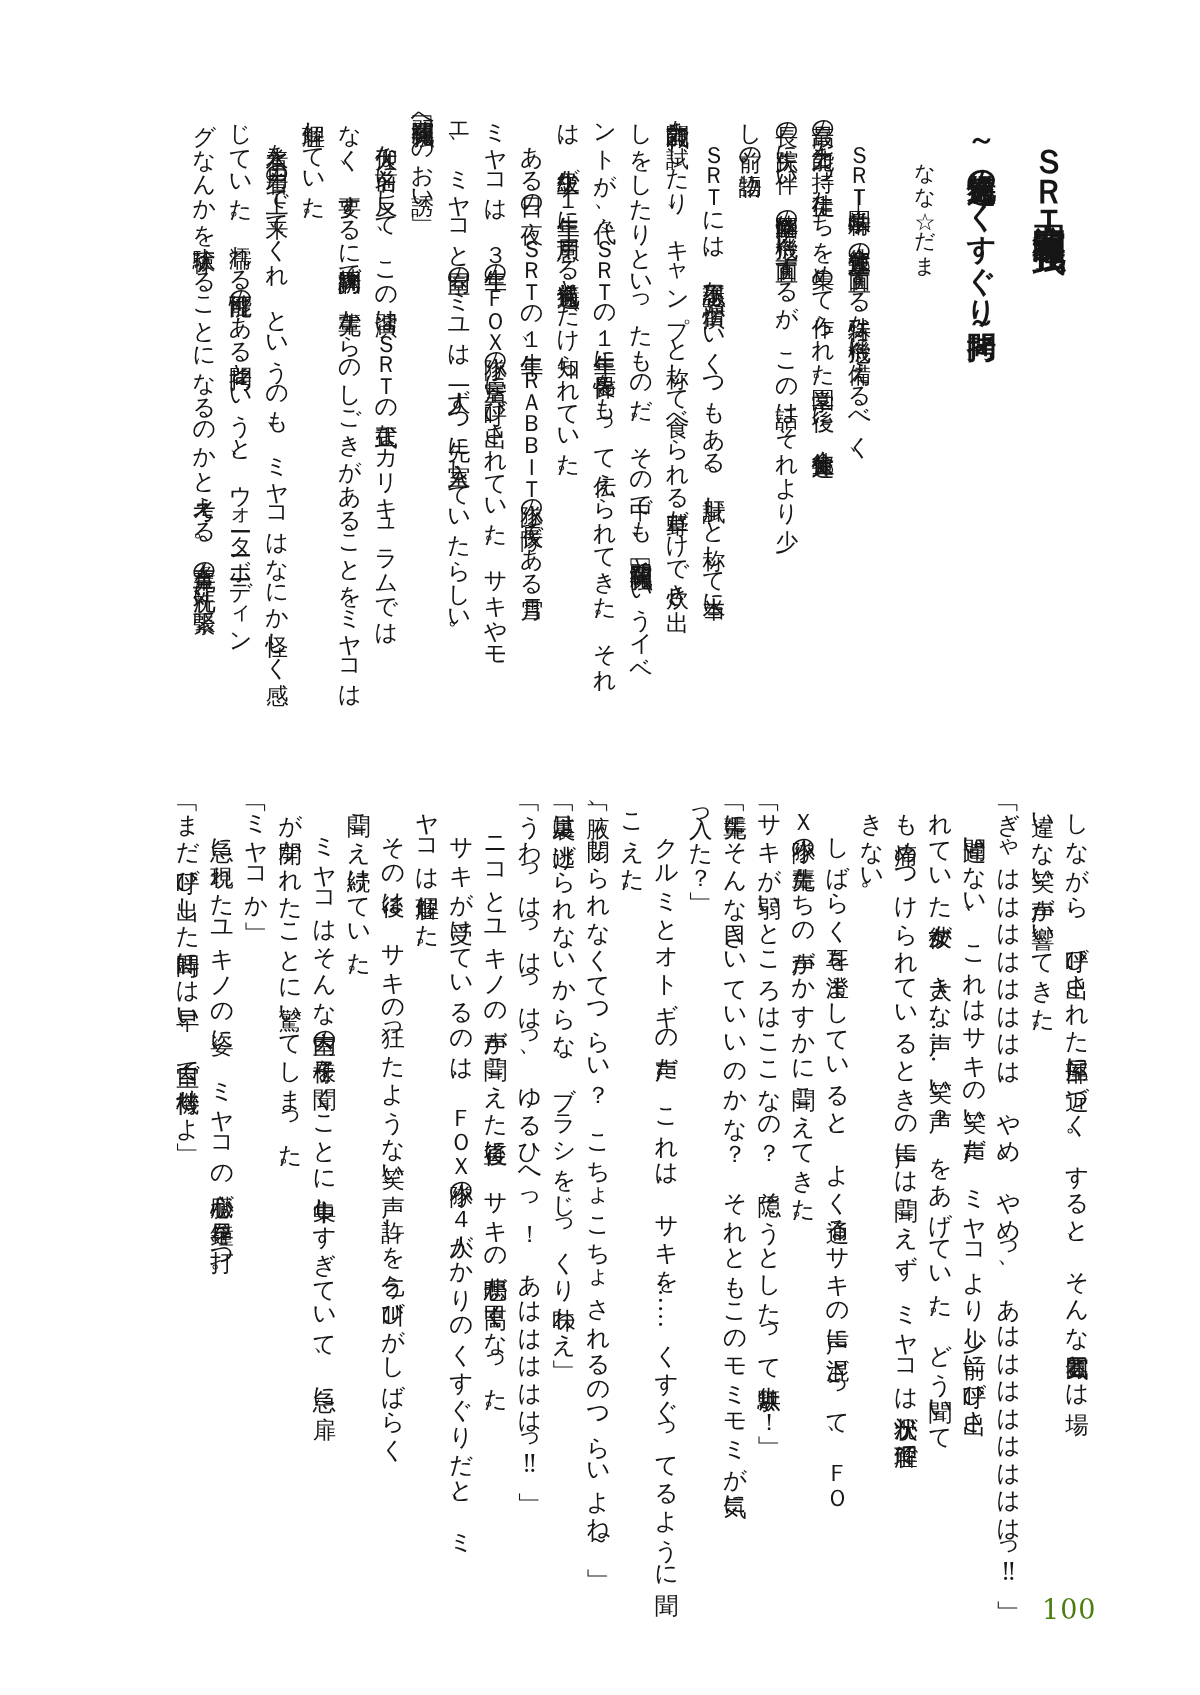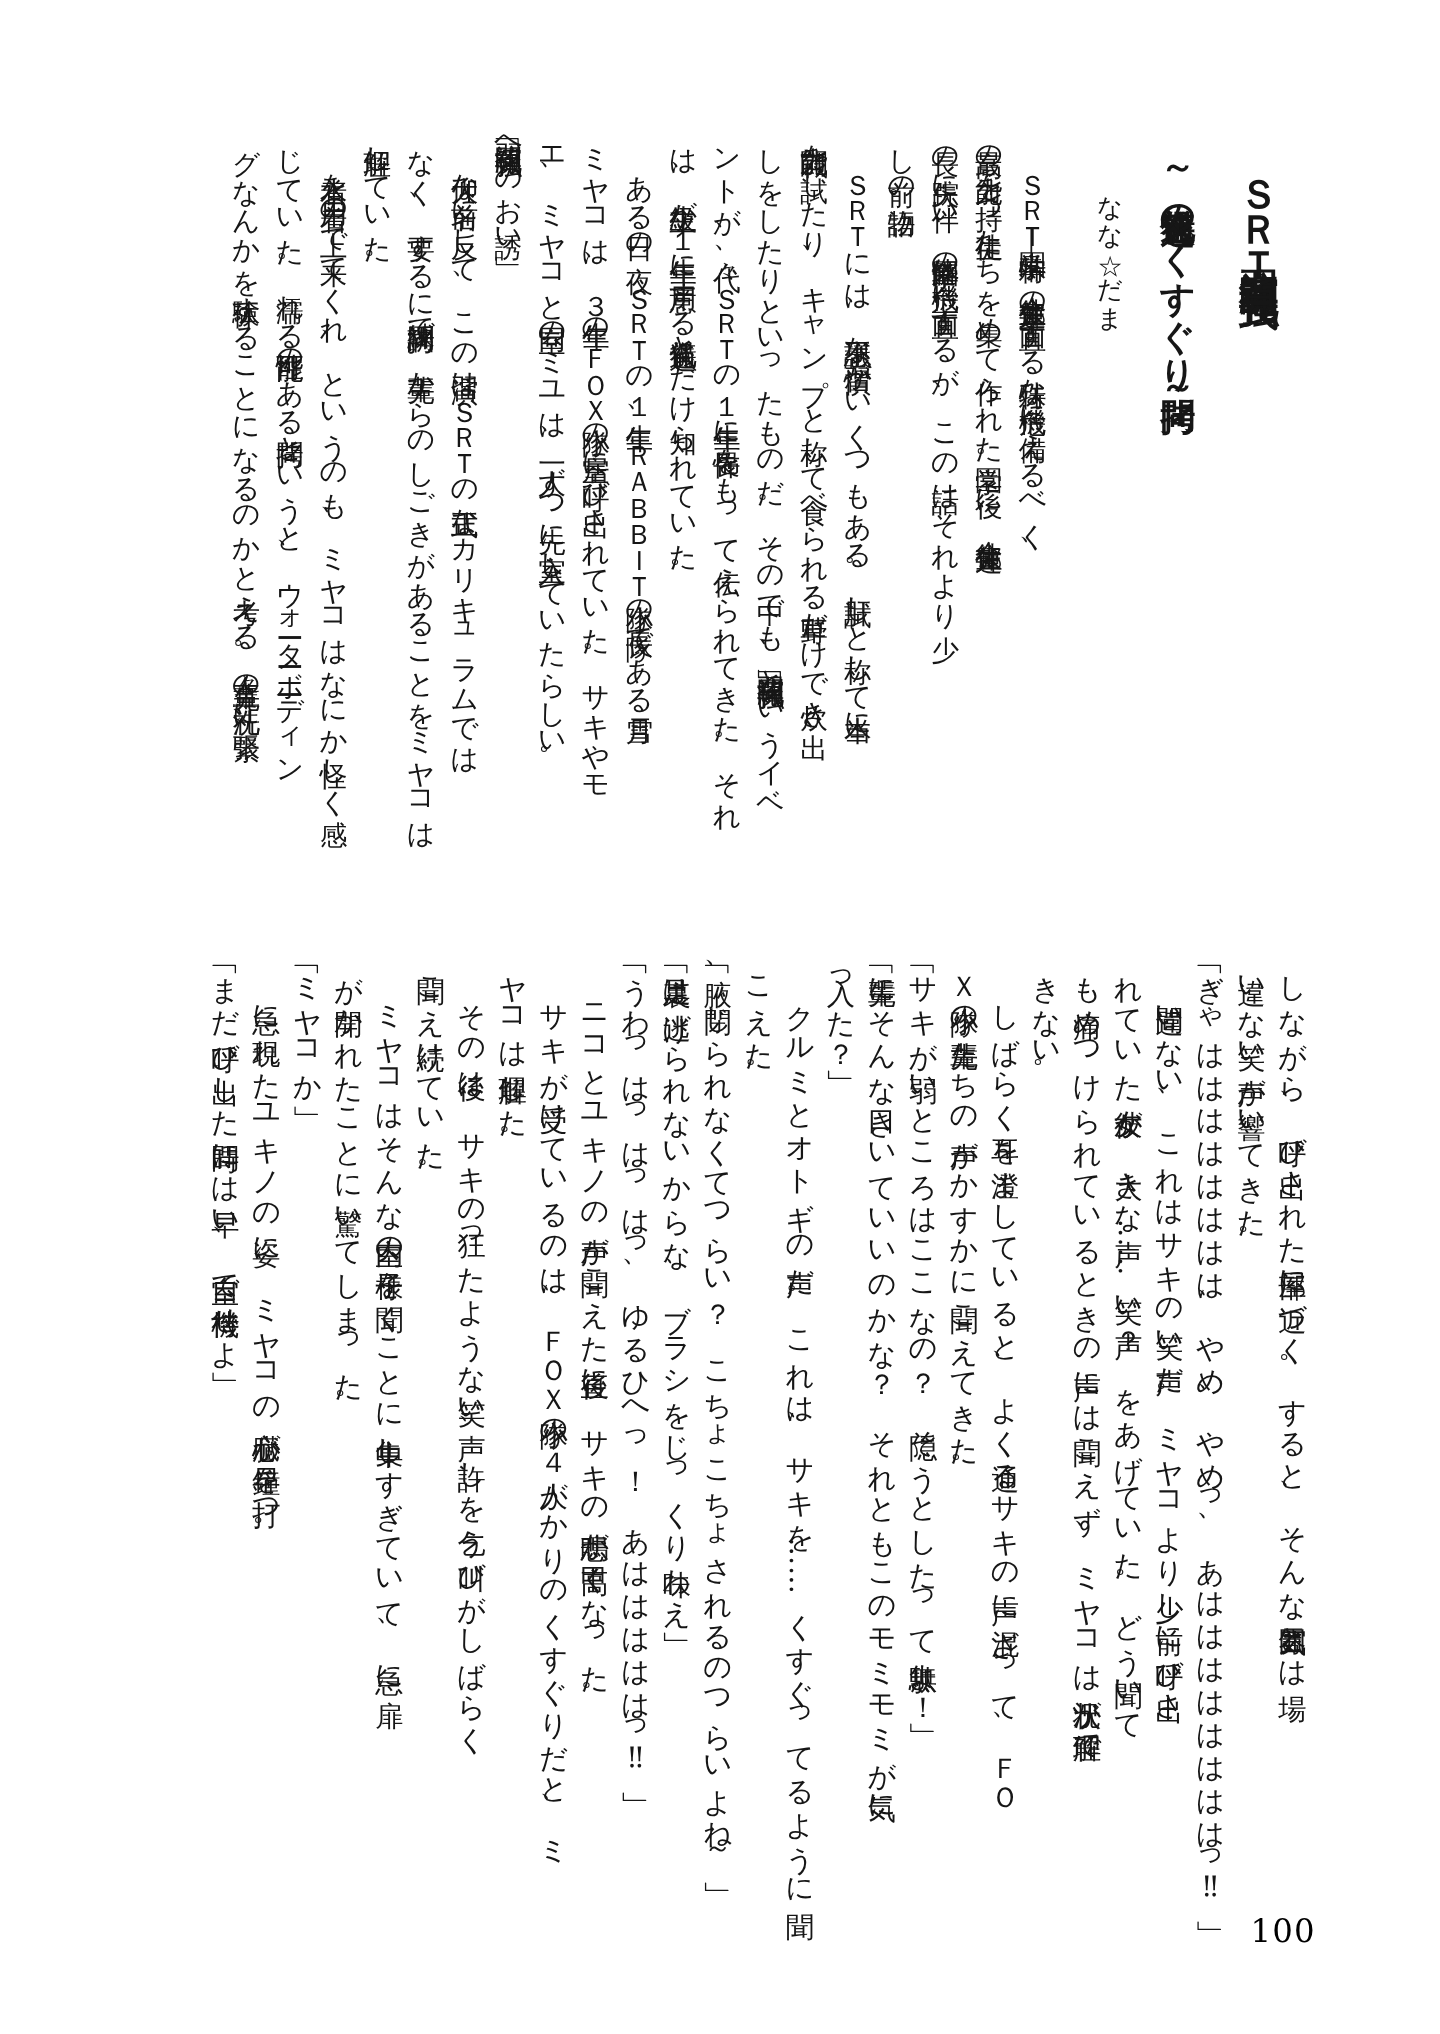--- a/index.html
+++ b/index.html
@@ -49,21 +49,21 @@
     top:797px; right:106px;
     width:928px; height:792px;
     font-size:23.5px; letter-spacing:0.6px;
   }
   .block-bottom p { line-height:34.2px; }
   
   .page-number {
     position:absolute;
     top:1594px; left:1042px;
     font-size:27px; letter-spacing:1px;
-    color:#000000;
+    color:#4d7c0f;
   }
 </style>
 </head>
 <body>
 
 <div class="page">
 
   <div class="title-area">
     <h1 class="title-main">ＳＲＴ式強化尋問演習</h1>
     <h2 class="title-sub">～通過儀礼のくすぐり拷問～</h2>

